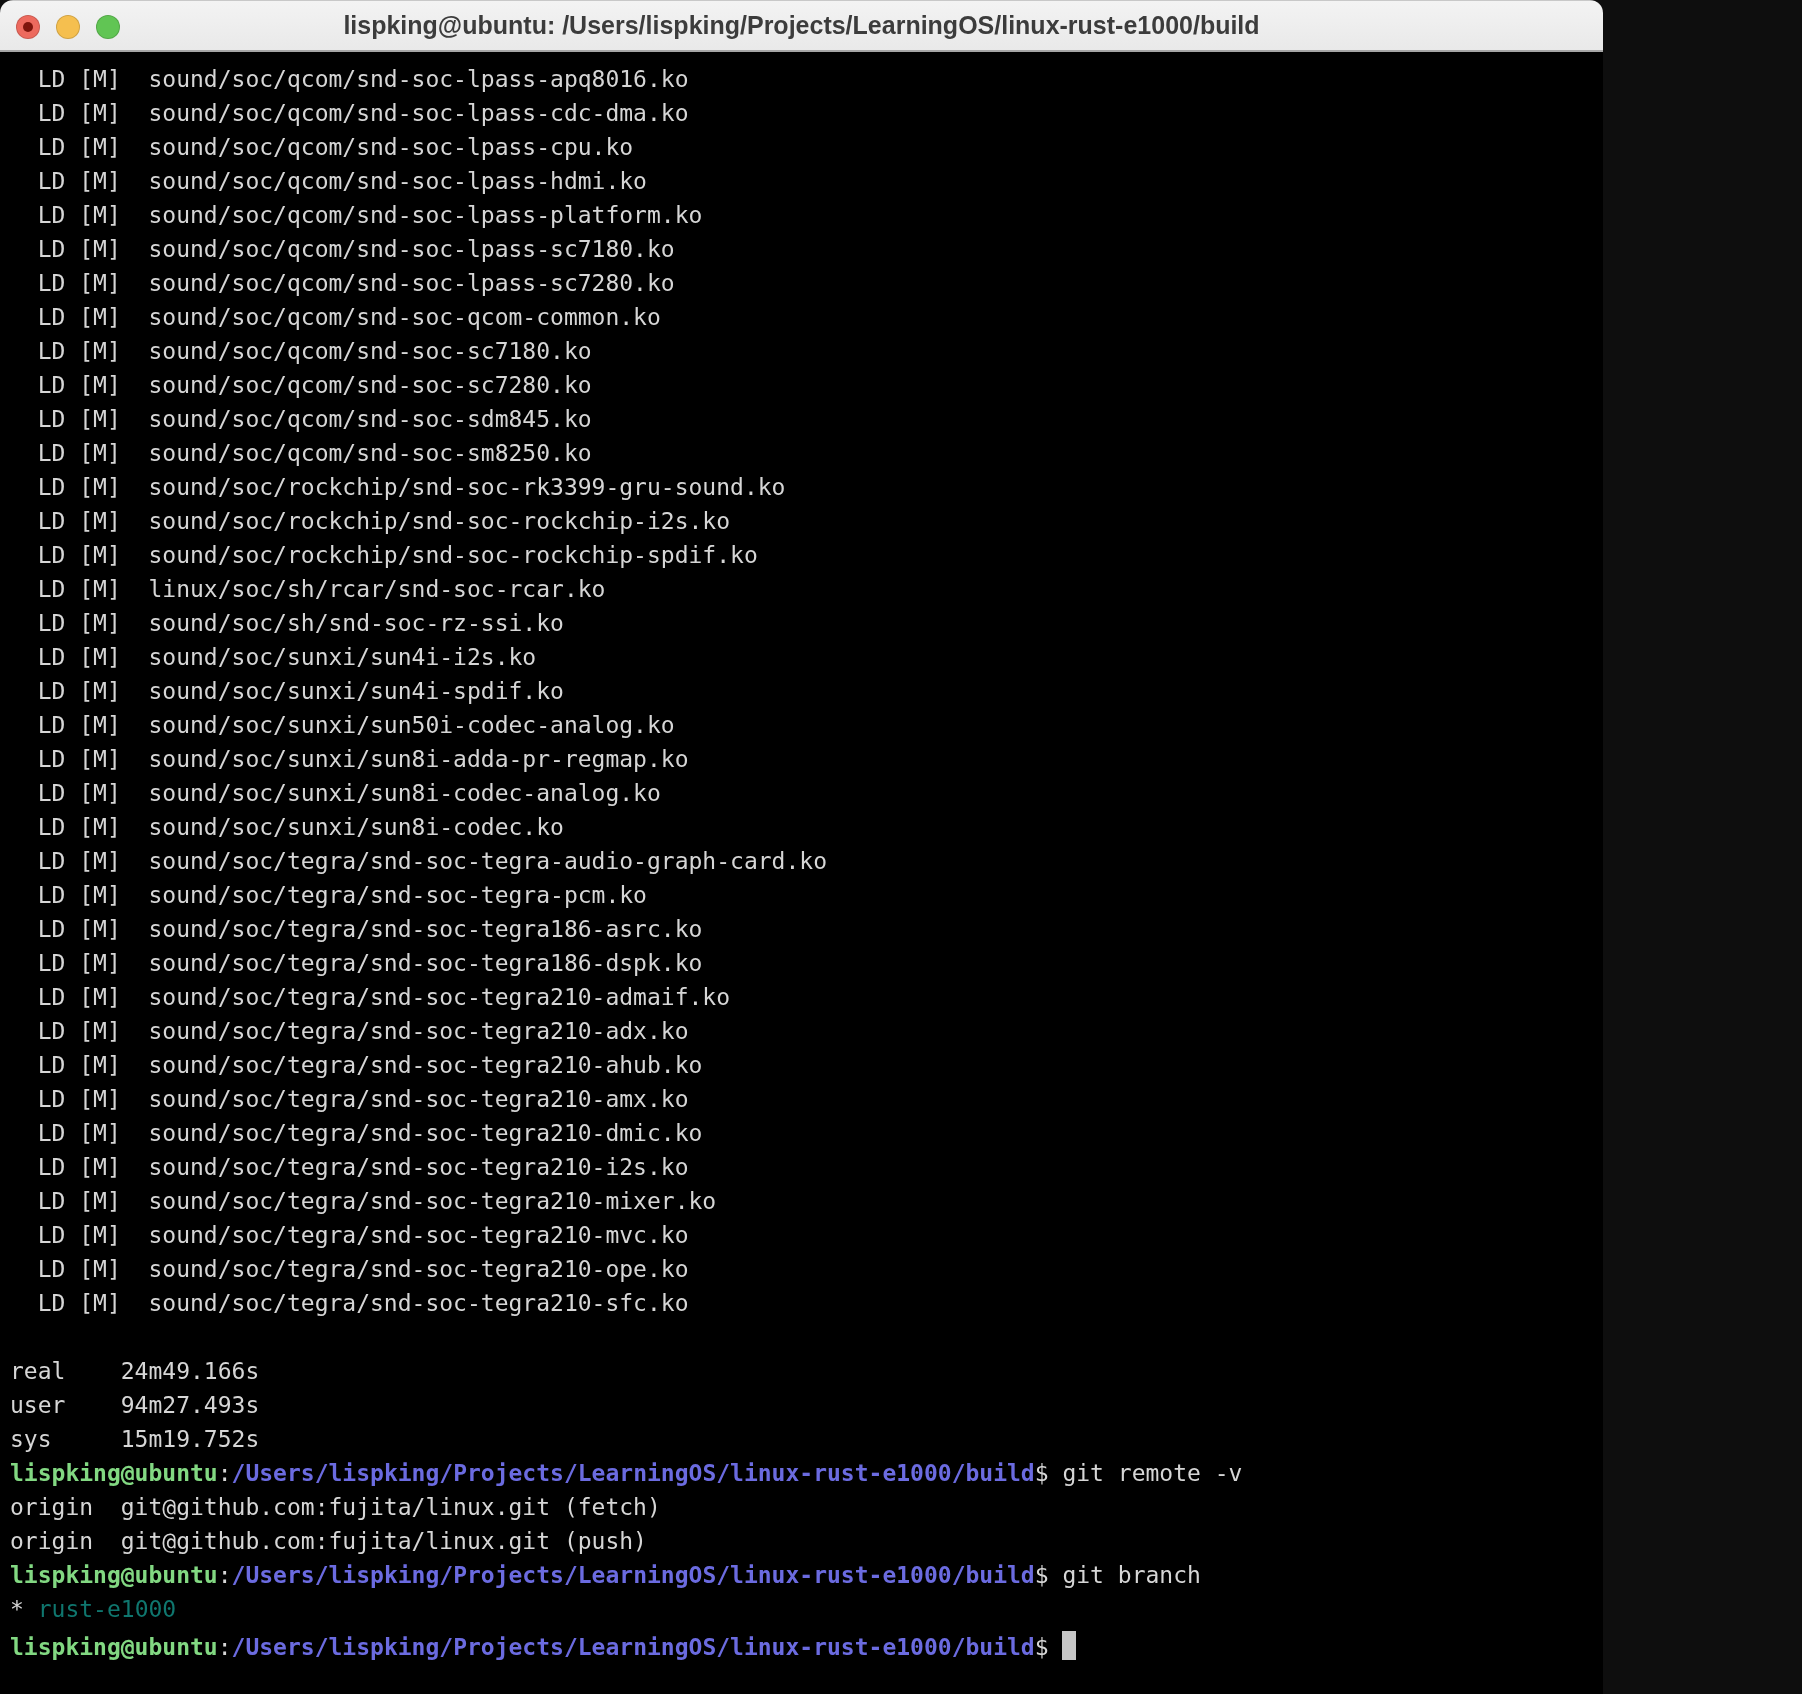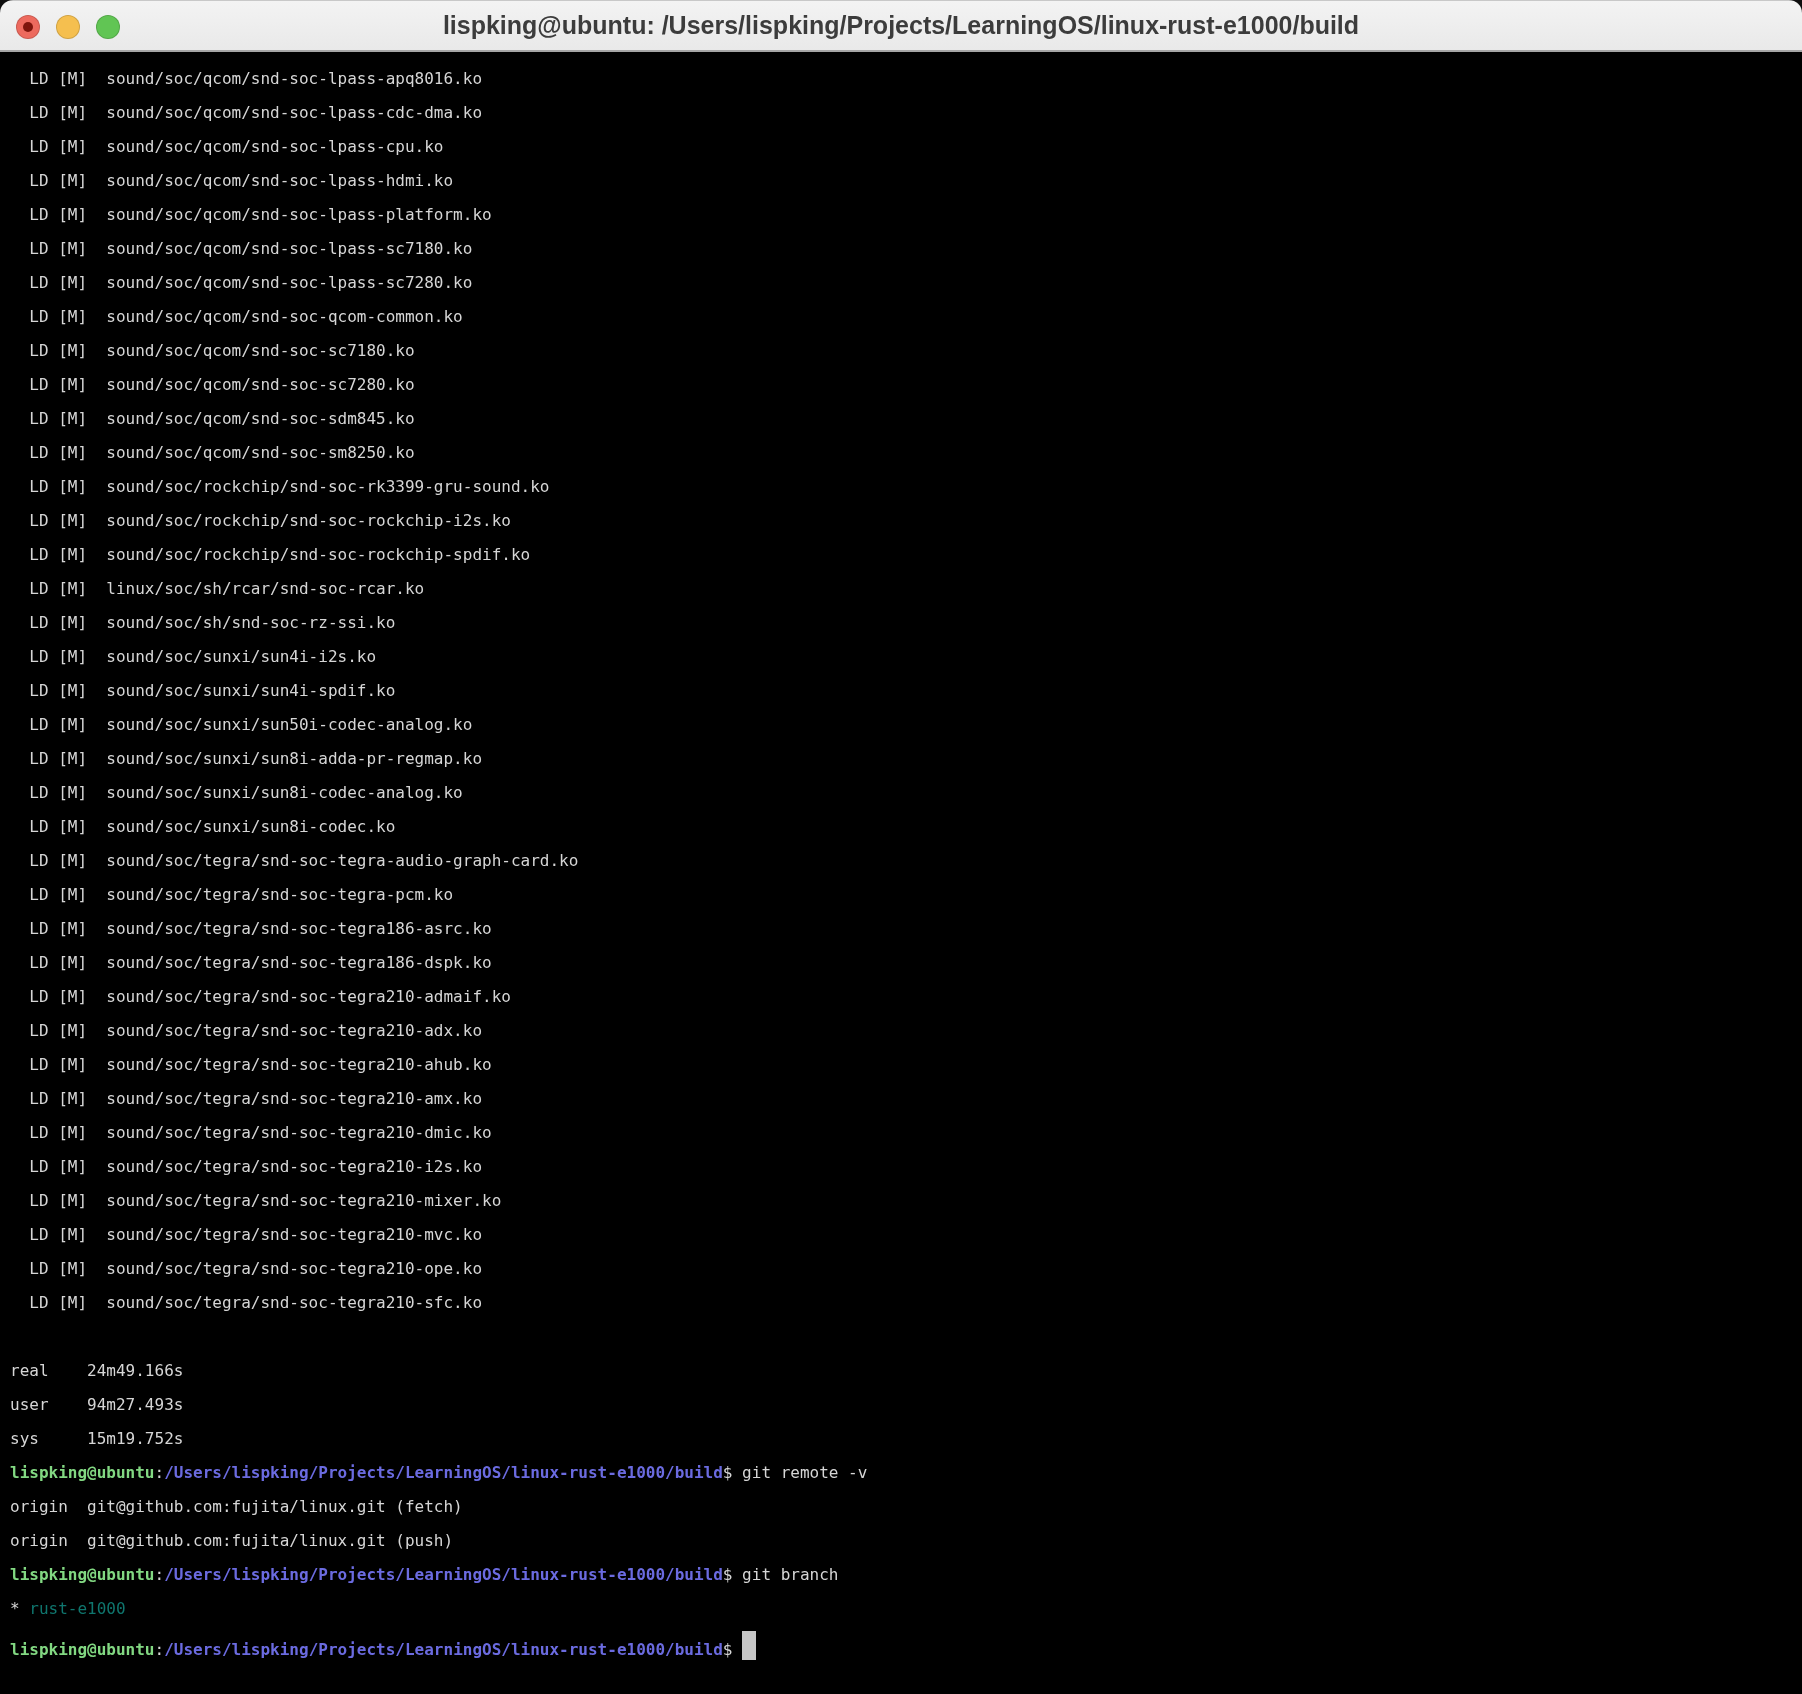--- a/index.html
+++ b/index.html
@@ -2,21 +2,21 @@
 <html><head>
 <meta charset="utf-8">
 <style>
   * { margin: 0; padding: 0; box-sizing: border-box; }
   html, body { background: #0e0e0e; }
   body {
     width: 1802px; height: 1694px; overflow: hidden;
     font-family: "DejaVu Sans Mono", monospace;
   }
   .window {
-    width: 1802px; height: 1694px;
+    width: 1603px; height: 1694px;
     border-radius: 13px 13px 0 0;
     overflow: hidden;
     display: flex; flex-direction: column;
     background: #000;
   }
   .titlebar {
     height: 52px; flex: 0 0 52px;
     background: linear-gradient(#f3f3f3, #e9e9e9);
     border-bottom: 2px solid #a6a6a6;
     border-top: 1px solid #c8c8c8;
@@ -39,21 +39,21 @@
   .tl-zoom { background: #61c554; }
   .title {
     font-family: "Liberation Sans", sans-serif;
     font-weight: bold; font-size: 25px; color: #3c3c3c;
     white-space: nowrap;
   }
   .screen {
     flex: 1 1 auto;
     background: #000;
     padding: 10px 6px 0 10px;
-    font-size: 16px; line-height: 34px;
+    font-size: 23px; line-height: 34px;
     color: #d6d6d6;
     overflow: hidden;
   }
   .line { white-space: pre; height: 34px; }
   .fg    { color: #d6d6d6; }
   .user  { color: #82d882; font-weight: bold; }
   .path  { color: #6b6be0; font-weight: bold; }
   .green { color: #0f766e; }
   .cursor {
     display: inline-block;

